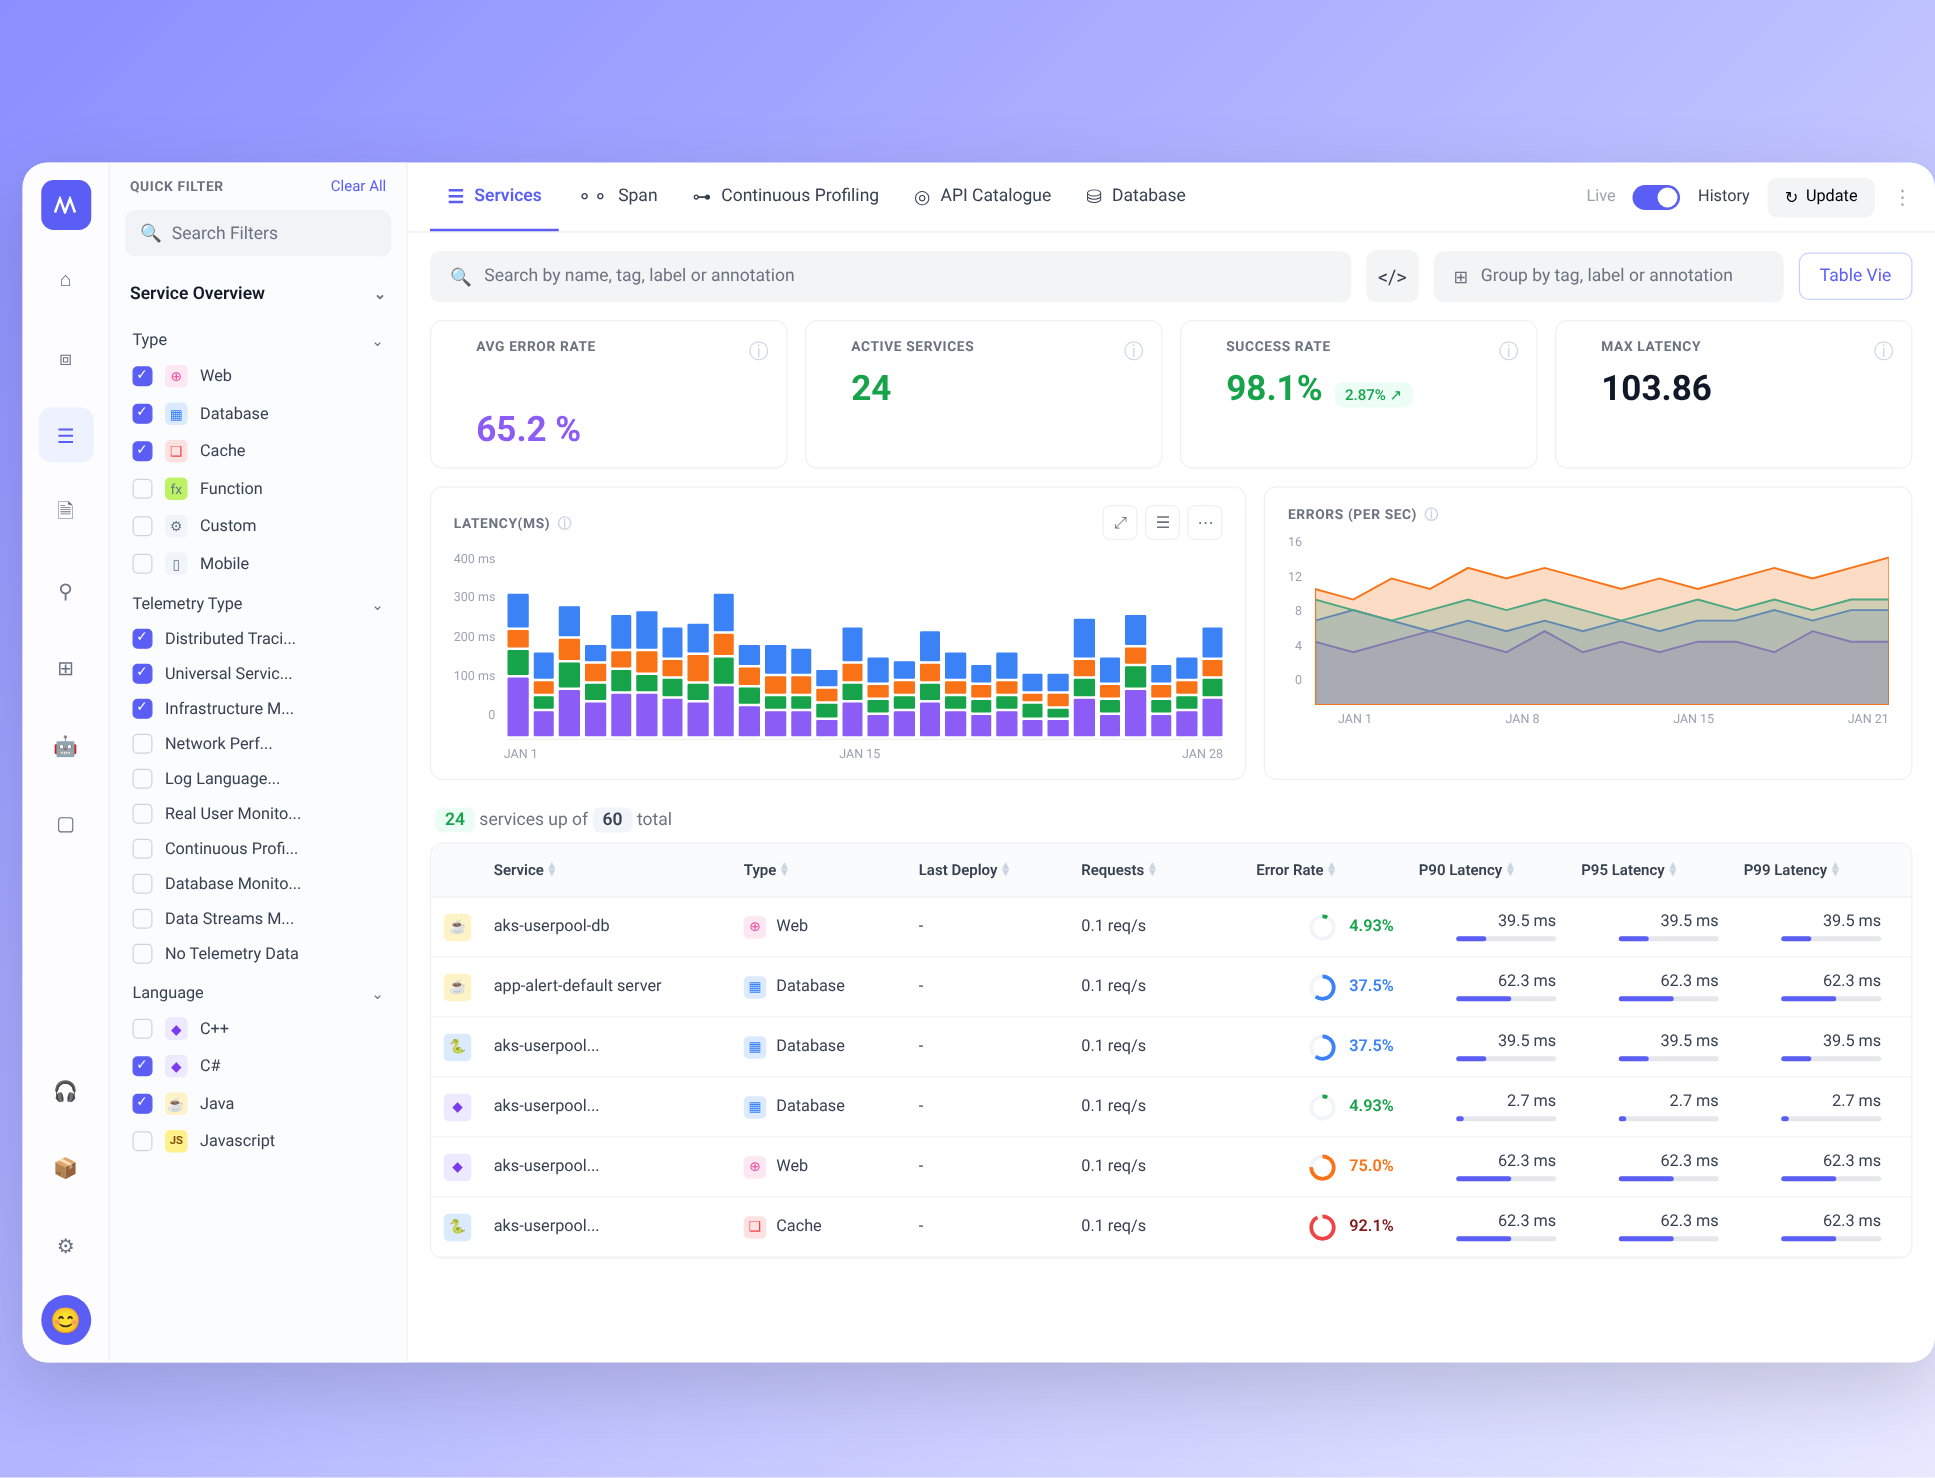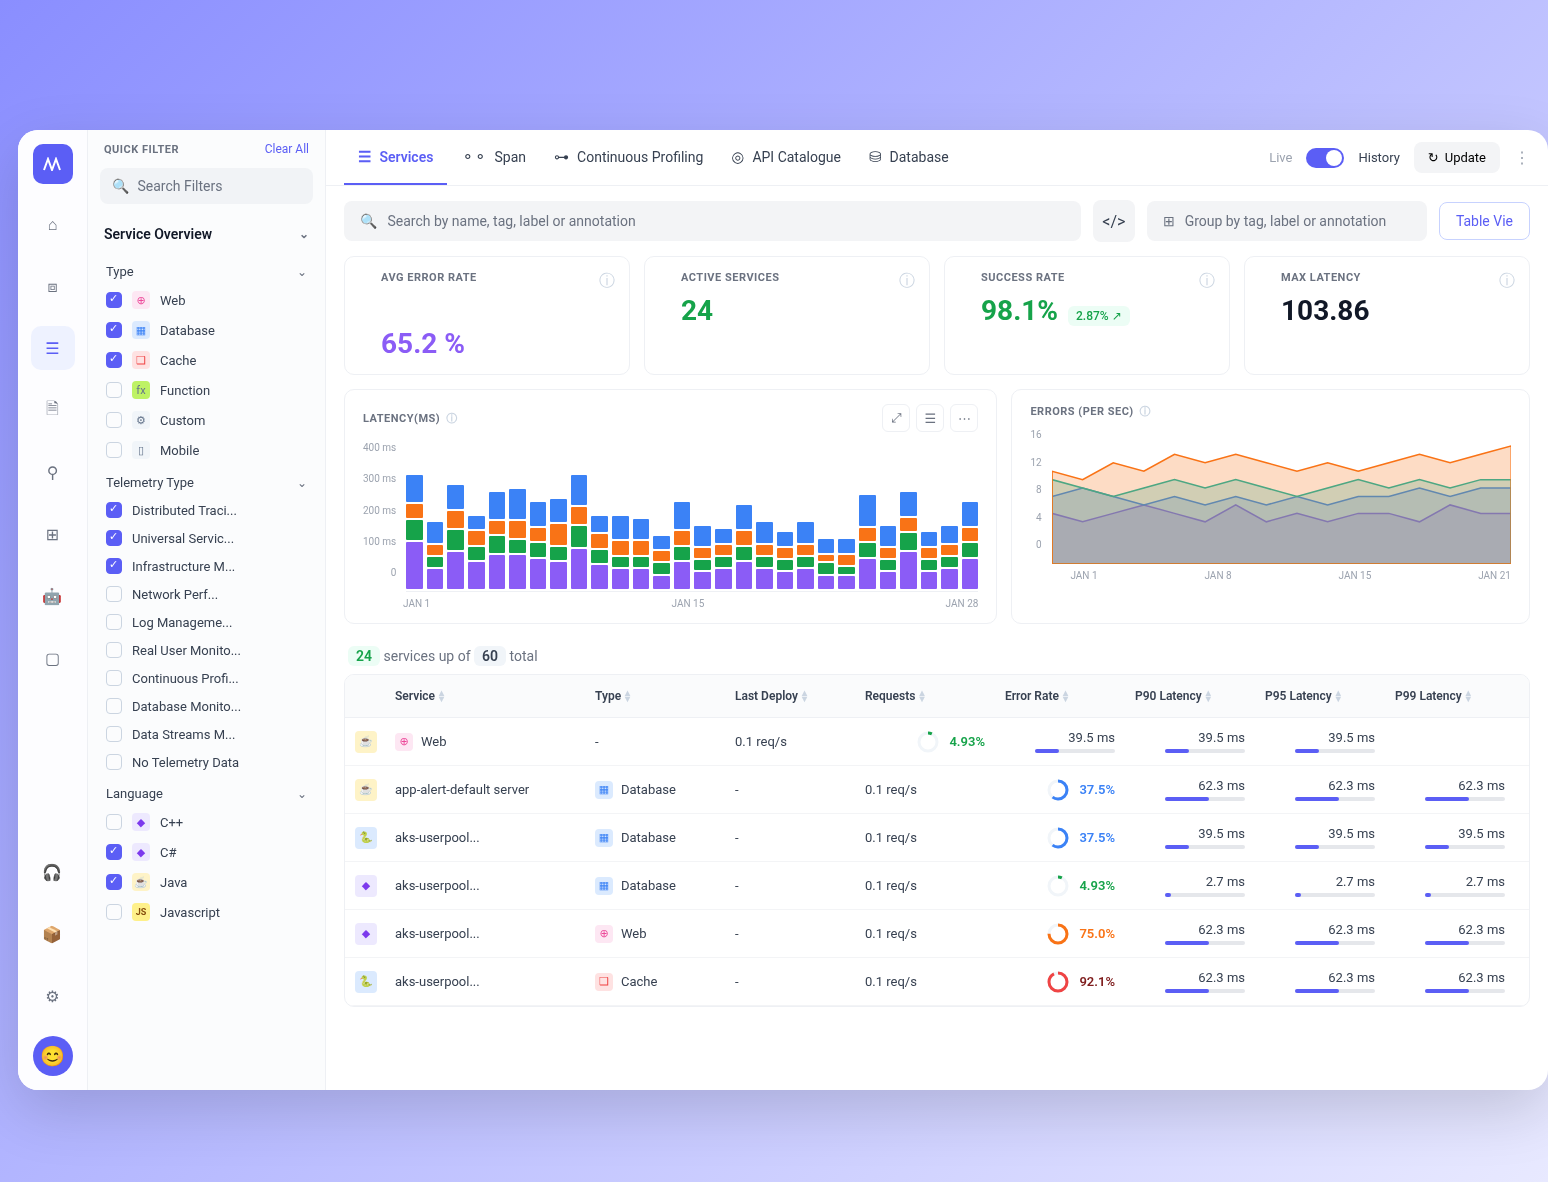--- a/index.html
+++ b/index.html
@@ -200,21 +200,21 @@
         <div class="sb-item">
           <span class="cb ck"></span>
           <span>Infrastructure M...</span>
         </div>
         <div class="sb-item">
           <span class="cb "></span>
           <span>Network Perf...</span>
         </div>
         <div class="sb-item">
           <span class="cb "></span>
-          <span>Log Manageme...</span>
+          <span>Log Language...</span>
         </div>
         <div class="sb-item">
           <span class="cb "></span>
           <span>Real User Monito...</span>
         </div>
         <div class="sb-item">
           <span class="cb "></span>
           <span>Continuous Profi...</span>
         </div>
         <div class="sb-item">
@@ -578,20 +578,21 @@
             <div class="th">Error Rate<span class="sort">▴<br>▾</span></div>
             <div class="th">P90 Latency<span class="sort">▴<br>▾</span></div>
             <div class="th">P95 Latency<span class="sort">▴<br>▾</span></div>
             <div class="th">P99 Latency<span class="sort">▴<br>▾</span></div>
           </div>
         <div id="tbody">
             <div class="trow">
     <div class="td">
                 <span class="iconbox ic-java svc-ic">☕</span>
               </div>
+    <div class="td">aks-userpool-db</div>
     <div class="td type-cell"><span class="iconbox ic-web">⊕</span>Web</div>
     <div class="td">-</div>
     <div class="td">0.1 req/s</div>
     <div class="td er-cell">
                 <svg class="ring" viewBox="0 0 22 22">
                   <circle cx="11" cy="11" r="9" fill="none" stroke="#f1f5f9" stroke-width="3"></circle>
                   <circle cx="11" cy="11" r="9" fill="none" stroke="#16a34a" stroke-width="3" stroke-dasharray="56.548667764616276" stroke-dashoffset="52.590261021093134" transform="rotate(-90 11 11)"></circle>
                 </svg>
                 <span class="er-green">4.93%</span>
               </div>

